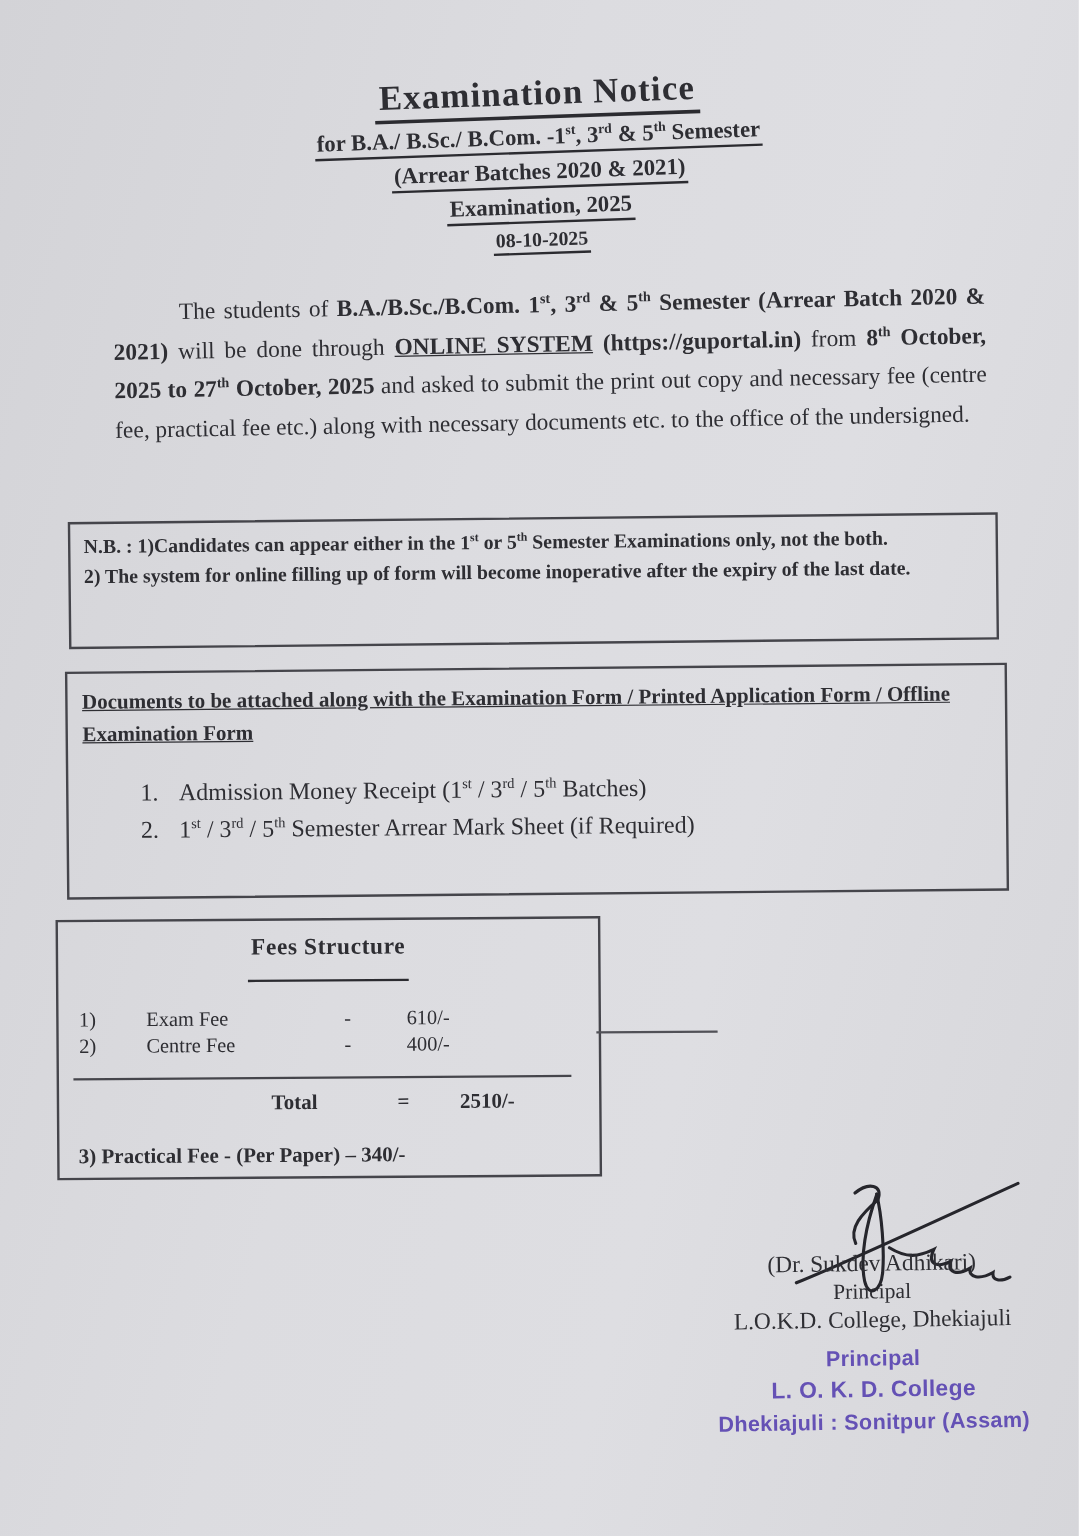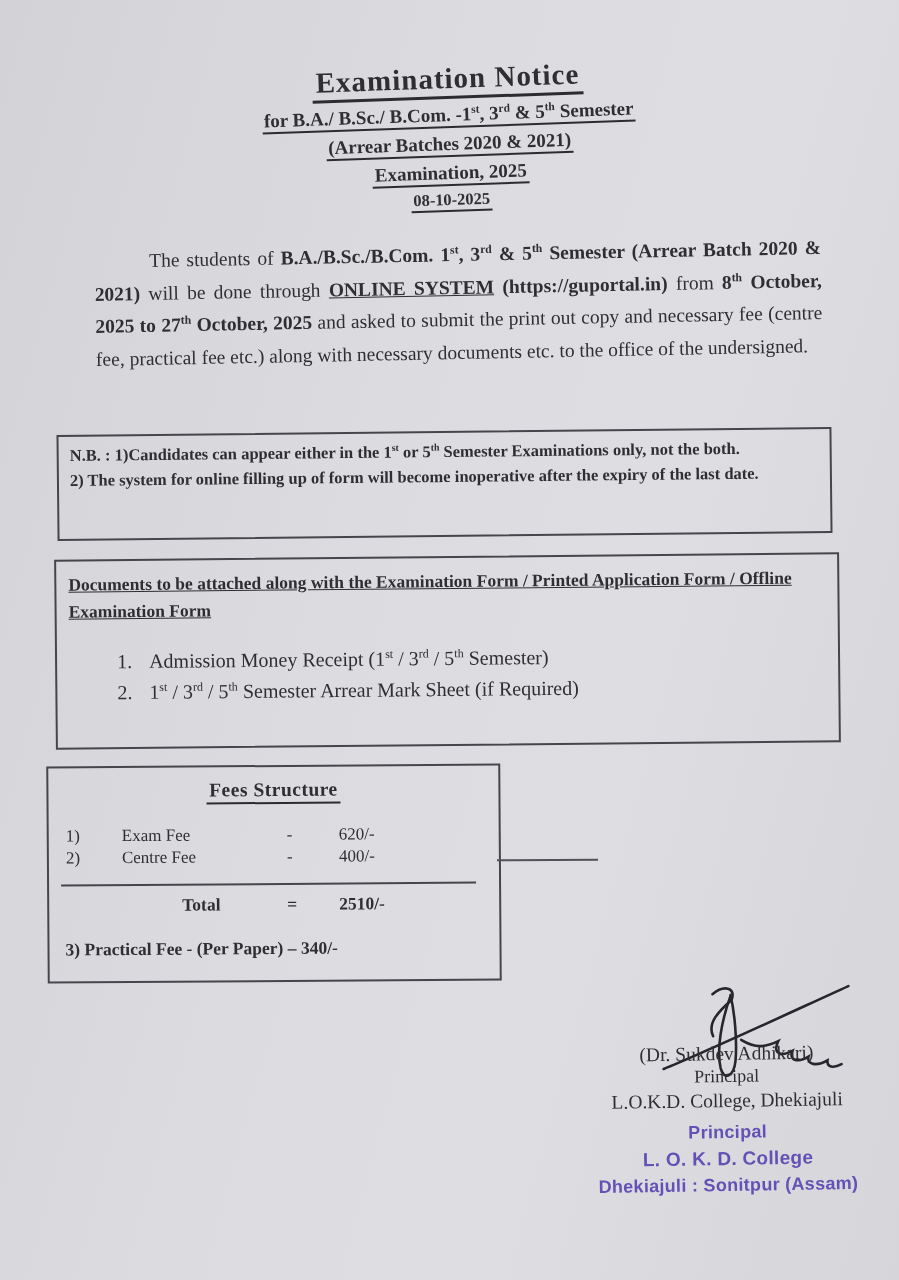--- a/index.html
+++ b/index.html
@@ -33,30 +33,30 @@
   .nb-box{top:431px;left:57px;width:749px;height:88px;transform:rotate(-0.6deg);padding:7px 11px;}
   .nb-box .nb-line{font-weight:bold;font-size:16.5px;line-height:24.5px;}
   .docs-box{top:556px;left:55px;width:757px;height:166px;transform:rotate(-0.55deg);padding:10px 12px;}
   .docs-heading{font-weight:bold;font-size:17.5px;line-height:27px;text-decoration:underline;}
   .doc-list{margin-top:21px;margin-left:48px;font-size:20px;line-height:31px;}
   .doc-item{display:flex;}
   .doc-no{width:32px;flex:none;}
 
   .fees-box{top:765px;left:47px;width:426px;height:189px;transform:rotate(-0.4deg);padding:12px 12px;}
   .fees-title-row{text-align:center;}
-  .fees-title{display:inline-block;font-size:19.5px;font-weight:bold;border-bottom:2px solid #2b2b30;padding:0 3px 1px 3px;letter-spacing:0.5px;}
+  .fees-title{display:inline-block;font-size:19.5px;font-weight:bold;border-bottom:2px solid #2b2b30;padding:0 3px 15px 3px;letter-spacing:0.5px;}
   .fee-rows{margin-top:20px;font-size:17px;}
   .fee-row{display:flex;line-height:22px;padding-left:5px;}
   .fee-no{width:56px;flex:none;}
   .fee-label{width:165px;flex:none;}
   .fee-sep{width:52px;flex:none;}
   .fee-divider{border-top:2px solid #45454b;width:415px;margin:15px 0 0 0;}
   .total-row{display:flex;font-weight:bold;font-size:17.5px;margin-top:9px;padding-left:5px;}
   .total-indent{width:116px;flex:none;}
-  .total-label{width:105px;flex:none;}
+  .total-label{width:105px;flex:none;margin-left:44px;}
   .total-sep{width:52px;flex:none;}
   .practical-line{margin-top:23px;padding-left:4px;font-weight:bold;font-size:17.5px;}
 
   .stray-line{position:absolute;top:859px;left:497px;width:101px;border-top:2.5px solid #515157;transform:rotate(-0.4deg);}
 
   
   .sig-block{position:absolute;top:986px;left:568px;width:318px;text-align:center;transform:rotate(-0.9deg);}
   .sig-svg{position:absolute;top:-4px;left:78px;width:210px;height:108px;pointer-events:none;}
   .sig-name{margin-top:57px;font-size:19.5px;position:relative;}
   .sig-role{font-size:18px;margin-top:1px;}
@@ -96,39 +96,39 @@
   <div class="box nb-box">
     <div class="nb-line"><span>N.B. : 1)Candidates can appear either in the 1</span><sup>st</sup><span> or 5</span><sup>th</sup><span> Semester Examinations only, not the both.</span></div>
     <div class="nb-line">2) The system for online filling up of form will become inoperative after the expiry of the last date.</div>
   </div>
 
   <div class="box docs-box">
     <div class="docs-heading">Documents to be attached along with the Examination Form / Printed Application Form / Offline Examination Form</div>
     <div class="doc-list">
       <div class="doc-item">
         <span class="doc-no">1.</span>
-        <span><span>Admission Money Receipt (1</span><sup>st</sup><span> / 3</span><sup>rd</sup><span> / 5</span><sup>th</sup><span> Semester)</span></span>
+        <span><span>Admission Money Receipt (1</span><sup>st</sup><span> / 3</span><sup>rd</sup><span> / 5</span><sup>th</sup><span> Batches)</span></span>
       </div>
       <div class="doc-item">
         <span class="doc-no">2.</span>
         <span><span>1</span><sup>st</sup><span> / 3</span><sup>rd</sup><span> / 5</span><sup>th</sup><span> Semester Arrear Mark Sheet (if Required)</span></span>
       </div>
     </div>
   </div>
 
   <div class="box fees-box">
     <div class="fees-title-row">
       <span class="fees-title">Fees Structure</span>
     </div>
     <div class="fee-rows">
       <div class="fee-row">
         <span class="fee-no">1)</span>
         <span class="fee-label">Exam Fee</span>
         <span class="fee-sep">-</span>
-        <span class="fee-amt">620/-</span>
+        <span class="fee-amt">610/-</span>
       </div>
       <div class="fee-row">
         <span class="fee-no">2)</span>
         <span class="fee-label">Centre Fee</span>
         <span class="fee-sep">-</span>
         <span class="fee-amt">400/-</span>
       </div>
     </div>
     <div class="fee-divider"></div>
     <div class="total-row">

